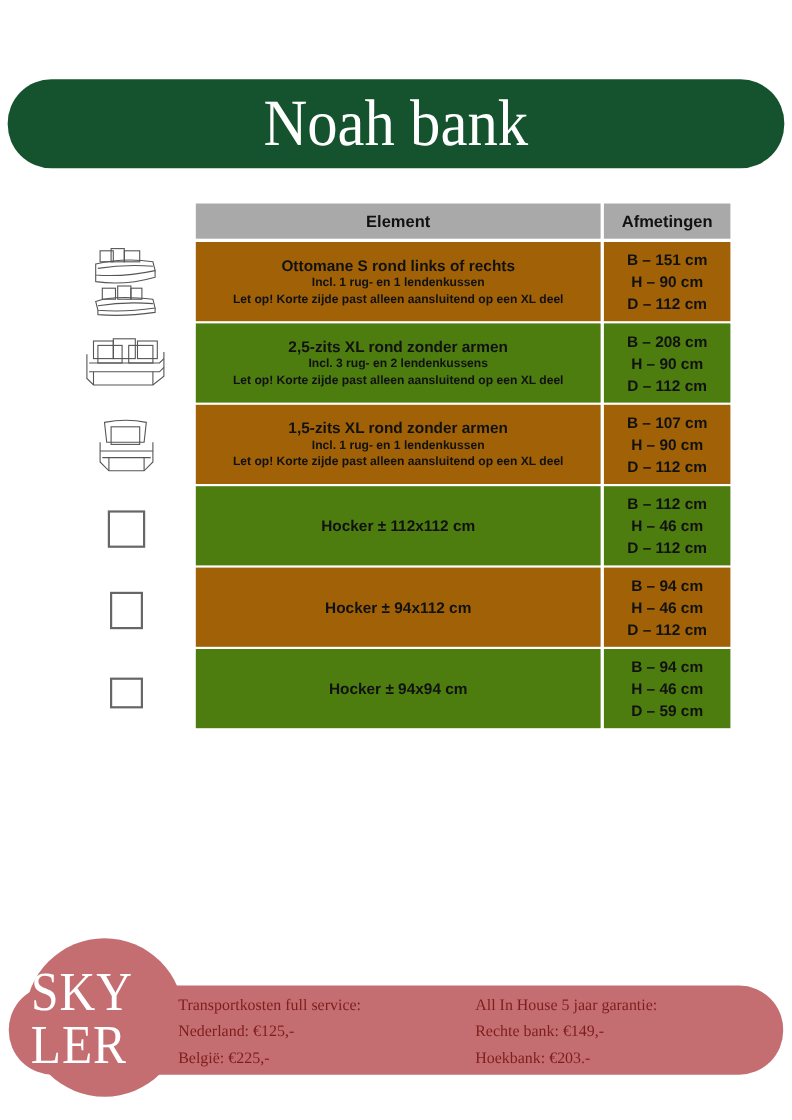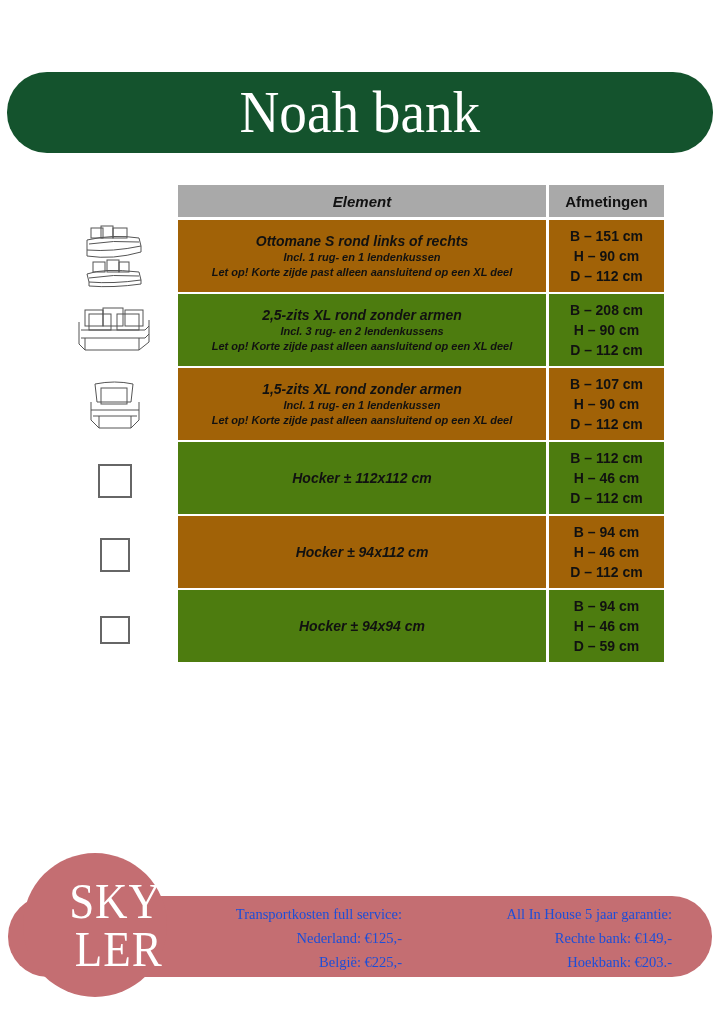--- a/index.html
+++ b/index.html
@@ -15,21 +15,21 @@
     font-family: "Liberation Serif", serif; color: #ffffff;
     font-size: 60px; letter-spacing: 0px; transform: scaleX(0.92);
     line-height: 1; margin-top: -2px;
   }
 
   .spec-table {
     position: absolute; left: 178px; top: 185px; width: 486px;
   }
   .row { display: flex; width: 486px; }
   .cell { display: flex; flex-direction: column; align-items: center; justify-content: center; text-align: center; color: #111; }
-  .cell.element { width: 368px; font-style: italic; }
+  .cell.element { width: 368px; }
   .cell.dims { width: 115px; margin-left: 3px; }
   .header-row { height: 32px; margin-bottom: 3px; }
   .header-row .cell { background: #a9a9a9; font-weight: bold; font-size: 15px; }
   .data-row { height: 72px; margin-bottom: 2px; }
   .data-row.dark .cell { background: #a16207; }
   .data-row.light .cell { background: #4d7c0f; }
   .name { font-weight: bold; font-size: 14px; line-height: 18px; }
   .sub { font-weight: bold; font-size: 11px; line-height: 15px; }
   .dim { font-weight: bold; font-size: 14px; line-height: 20px; }
 
@@ -37,29 +37,29 @@
   .icon-slot { height: 74.5px; display: flex; align-items: center; justify-content: center; }
   .icon-slot svg { display: block; }
 
   .footer-bar {
     position: absolute; left: 8px; top: 896px; width: 704px; height: 81px;
     background: #c46e72; border-radius: 40px;
   }
   .logo-circle {
     position: absolute; left: 23px; top: 853px; width: 144px; height: 144px;
     background: #c46e72; border-radius: 50%;
-    display: flex; flex-direction: column; align-items: flex-end; justify-content: center;
+    display: flex; flex-direction: column; align-items: flex-start; justify-content: center;
   }
   .logo-line {
     font-family: "Liberation Serif", serif; color: #ffffff; font-size: 50px;
     line-height: 48px; letter-spacing: 1px; transform: scaleX(0.9);
   }
   .footer-col {
-    position: absolute; top: 902px; width: 240px; text-align: right;
-    font-family: "Liberation Serif", serif; color: #1d4ed8; font-size: 14.5px; line-height: 24px;
+    position: absolute; top: 902px; width: 240px; text-align: left;
+    font-family: "Liberation Serif", serif; color: #7f1d1d; font-size: 14.5px; line-height: 24px;
   }
   .footer-col.left { left: 162px; }
   .footer-col.right { left: 432px; }
 </style>
 </head>
 <body>
 
 <div class="title-bar">
   <div class="title-text">Noah bank</div>
 </div>

